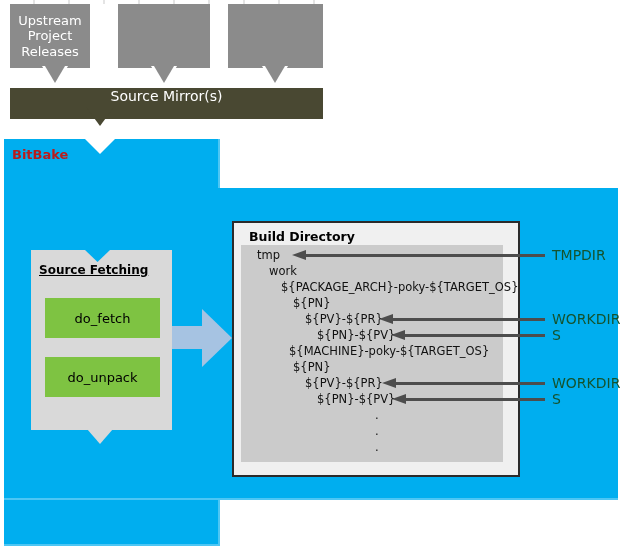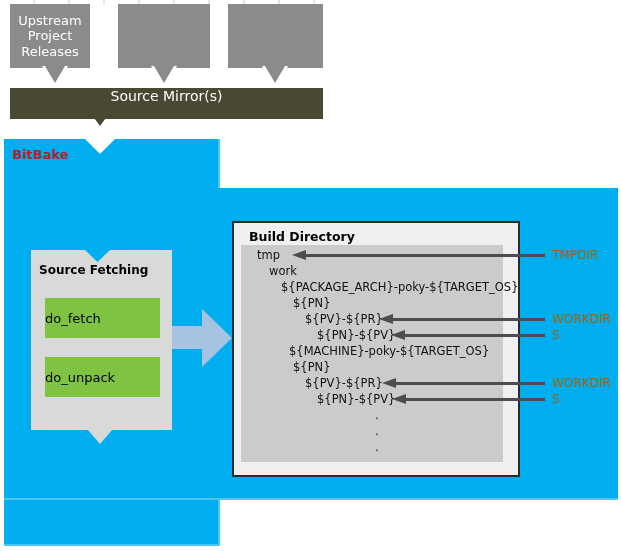--- a/index.html
+++ b/index.html
@@ -33,27 +33,27 @@
   .blue-col{position:absolute;left:4px;top:139px;width:216px;height:407px;background:var(--blue);
     box-shadow:inset -2px -2px 0 rgba(255,255,255,.30);}
   .blue-band{position:absolute;left:4px;top:188px;width:614px;height:312px;background:var(--blue);
     box-shadow:inset 0 -2px 0 rgba(255,255,255,.30);}
   .blue-notch{position:absolute;left:85px;top:139px;width:30px;height:15px;background:#fff;
     clip-path:polygon(0 0,100% 0,50% 100%);}
   .bitbake-label{position:absolute;left:12px;top:147px;font-size:13px;font-weight:bold;color:#b91c1c;}
 
   
   .sf-box{position:absolute;left:31px;top:250px;width:141px;height:180px;background:var(--panel_gray);}
-  .sf-title{position:absolute;left:8px;top:13px;font-size:12px;font-weight:bold;color:#000;}
+  .sf-title{position:absolute;left:8px;top:13px;font-size:12px;font-weight:bold;color:#000;text-decoration:underline;}
   .sf-notch{position:absolute;left:85px;top:250px;width:25px;height:12px;background:var(--blue);
     clip-path:polygon(0 0,100% 0,50% 100%);}
   .sf-tail{position:absolute;left:87px;top:429px;width:26px;height:15px;background:var(--panel_gray);
     clip-path:polygon(0 0,100% 0,50% 100%);}
   .task{position:absolute;left:14px;width:115px;height:40px;background:var(--green);
-    display:flex;align-items:center;}
+    display:flex;align-items:center;justify-content:center;}
   .task-label{font-size:13px;color:#000;}
 
   
   .flow-shaft{position:absolute;left:172px;top:326px;width:31px;height:23px;background:var(--pale_arrow);}
   .flow-head{position:absolute;left:202px;top:309px;width:30px;height:58px;background:var(--pale_arrow);
     clip-path:polygon(0 0,100% 50%,0 100%);}
 
   
   .bd-box{position:absolute;left:232px;top:221px;width:288px;height:256px;background:var(--panel_bg);
     border:2px solid var(--border_dark);}
@@ -62,21 +62,21 @@
   .tree{position:absolute;left:16px;top:2px;}
   .tree-row{height:16px;line-height:16px;font-size:11.5px;color:#111;white-space:nowrap;}
 
   
   .pointers{position:absolute;left:0;top:0;width:100%;height:100%;pointer-events:none;}
   .pointer{position:absolute;height:0;}
   .p-line{position:absolute;left:11px;right:0;top:-1px;height:3px;background:var(--pointer_gray);}
   .p-head{position:absolute;left:-1px;top:-5px;width:14px;height:10px;background:var(--pointer_gray);
     clip-path:polygon(100% 0,0 50%,100% 100%);}
   .p-label{position:absolute;left:calc(100% + 7px);top:0;transform:translateY(-50%);
-    font-size:12px;color:#a16207;white-space:nowrap;}
+    font-size:14px;color:#14532d;white-space:nowrap;}
 </style>
 </head>
 <body>
 
 <div class="stage">
 
   <div class="grid-ticks"></div>
 
   <div>
 

